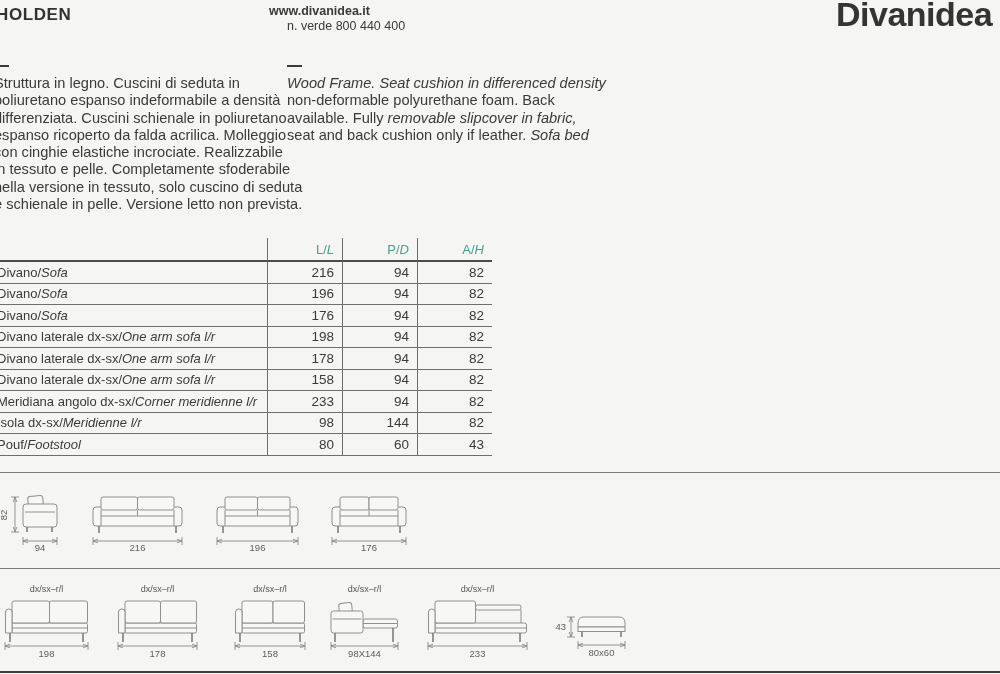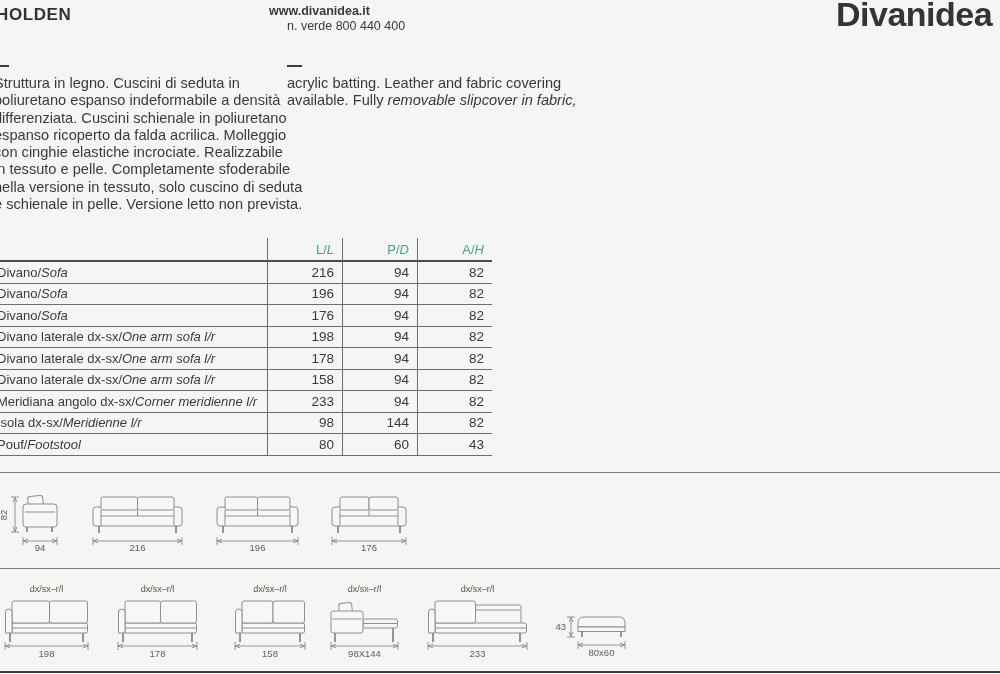--- a/index.html
+++ b/index.html
@@ -71,22 +71,24 @@
       <div class="line">Struttura in legno. Cuscini di seduta in</div>
       <div class="line">poliuretano espanso indeformabile a densità</div>
       <div class="line">differenziata. Cuscini schienale in poliuretano</div>
       <div class="line">espanso ricoperto da falda acrilica. Molleggio</div>
       <div class="line">con cinghie elastiche incrociate. Realizzabile</div>
       <div class="line">in tessuto e pelle. Completamente sfoderabile</div>
       <div class="line">nella versione in tessuto, solo cuscino di seduta</div>
       <div class="line">e schienale in pelle. Versione letto non prevista.</div>
     </div>
   <div class="abs desc desc-en" id="desc-en">
-      <div class="line"><span>acrylic batting. Leather and fabric covering</span></div>
+      <div class="line"><span class="it">Wood Frame. Seat cushion in differenced density</span></div>
+      <div class="line"><span>non-deformable polyurethane foam. Back</span></div>
       <div class="line"><span>available. Fully </span><span class="it">removable slipcover in fabric,</span></div>
+      <div class="line"><span>seat and back cushion only if leather. </span><span class="it">Sofa bed</span></div>
     </div>
 
   <div class="abs size-table" id="size-table">
       <div class="t-row t-head">
         <div class="t-cell t-desc c1"></div>
         <div class="t-cell t-num c2">
           <span>L/</span>
           <span class="sub">L</span>
         </div>
         <div class="t-cell t-num c3">

